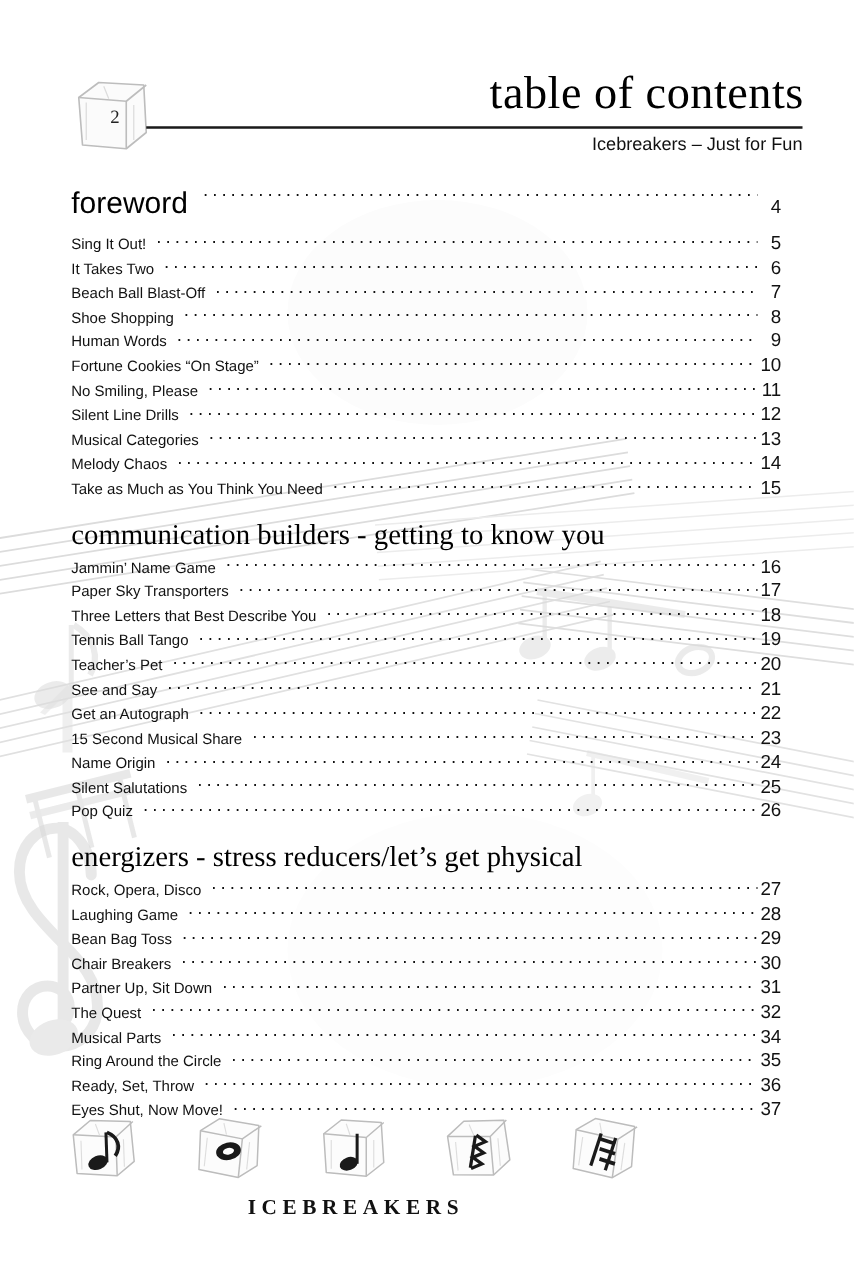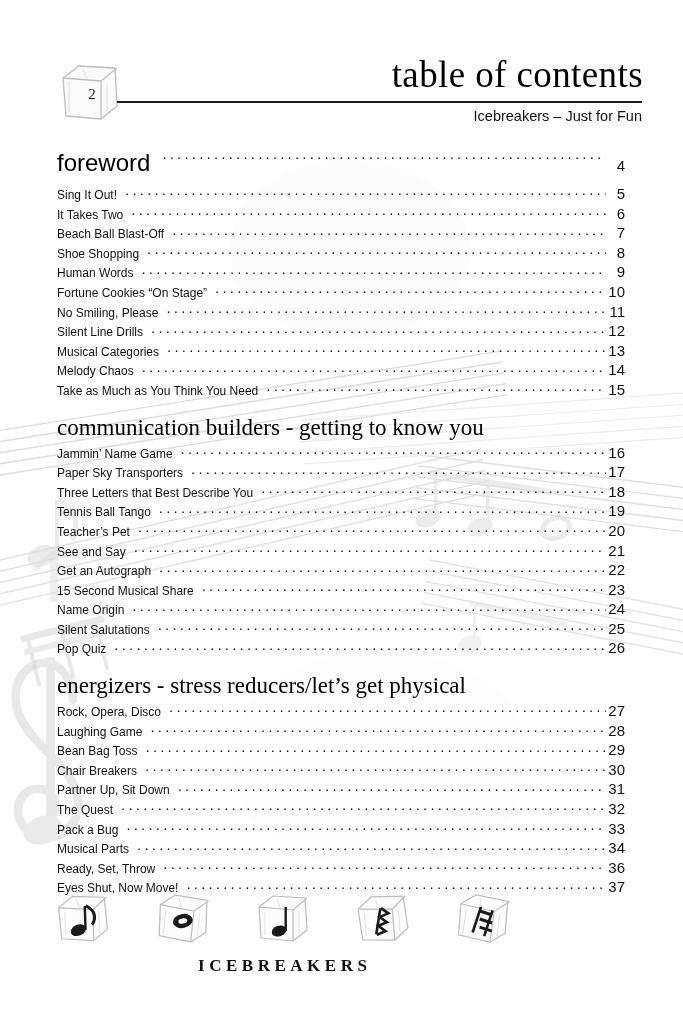--- a/index.html
+++ b/index.html
@@ -455,28 +455,28 @@
             <span class="label">Partner Up, Sit Down</span>
             <span class="leader"></span>
             <span class="pageno">31</span>
           </div>
           <div class="row">
             <span class="label">The Quest</span>
             <span class="leader"></span>
             <span class="pageno">32</span>
           </div>
           <div class="row">
-            <span class="label">Pack a Bug</span>
-            <span class="leader"></span>
-            <span class="pageno">33</span>
-          </div>
-          <div class="row">
             <span class="label">Musical Parts</span>
             <span class="leader"></span>
             <span class="pageno">34</span>
+          </div>
+          <div class="row">
+            <span class="label">Ring Around the Circle</span>
+            <span class="leader"></span>
+            <span class="pageno">35</span>
           </div>
           <div class="row">
             <span class="label">Ready, Set, Throw</span>
             <span class="leader"></span>
             <span class="pageno">36</span>
           </div>
           <div class="row">
             <span class="label">Eyes Shut, Now Move!</span>
             <span class="leader"></span>
             <span class="pageno">37</span>

